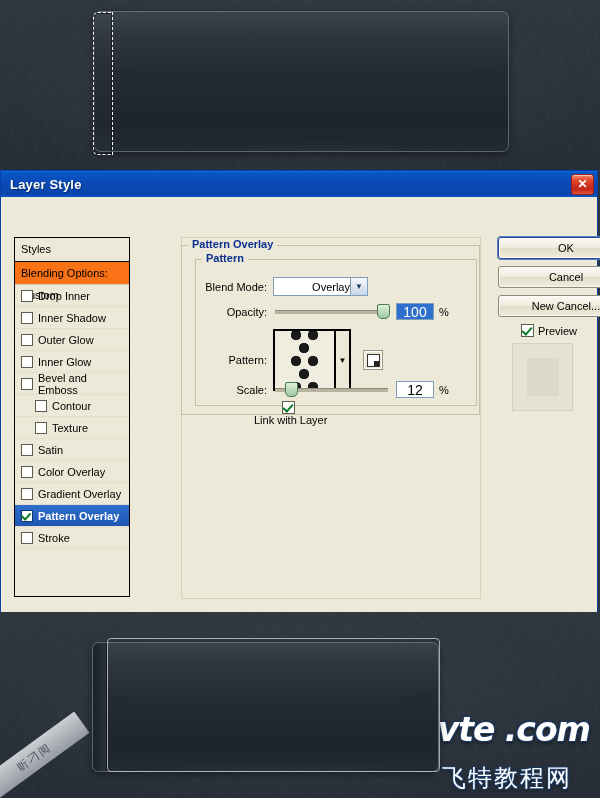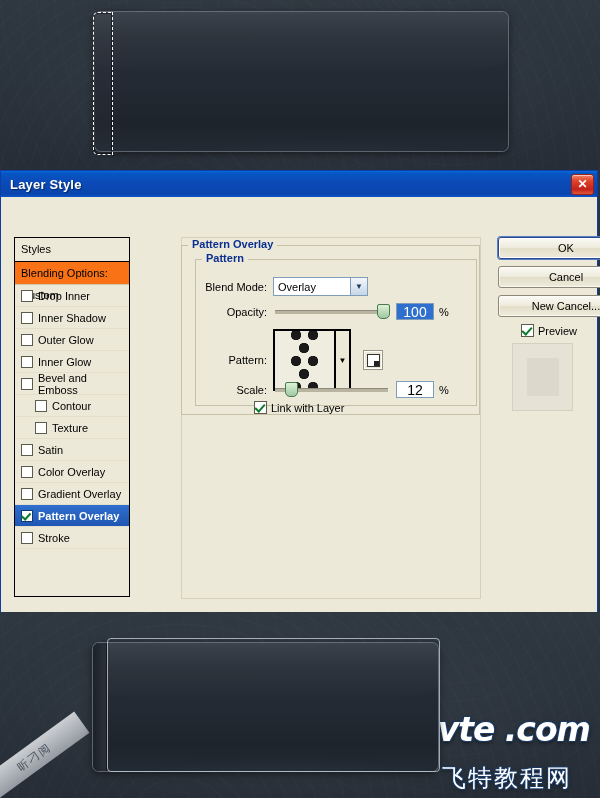--- a/index.html
+++ b/index.html
@@ -395,21 +395,21 @@
       <div class="group" id="grp-outer">
         <span class="group-legend">Pattern Overlay</span>
       </div>
 
       <div class="group" id="grp-inner">
         <span class="group-legend">Pattern</span>
       </div>
 
       <div class="field-row" style="left:24px;top:40px;">
         <span class="lbl" style="width:62px;">Blend Mode:</span>
-        <div class="select" style="margin-left:6px;">
+        <div class="select" style="margin-left:6px;text-align:right;">
           <span class="val">Overlay</span>
           <span class="arrow">▼</span>
         </div>
       </div>
 
       <div class="field-row" style="left:24px;top:66px;">
         <span class="lbl" style="width:62px;">Opacity:</span>
         <div class="slider-track" style="margin-left:8px;">
           <div class="slider-thumb" id="opacity-thumb" style="left: 102px;"></div>
         </div>
@@ -433,21 +433,21 @@
 
       <div class="field-row" style="left:24px;top:144px;">
         <span class="lbl" style="width:62px;">Scale:</span>
         <div class="slider-track" style="margin-left:8px;">
           <div class="slider-thumb" id="scale-thumb" style="left: 10.24px;"></div>
         </div>
         <div class="numbox" style="margin-left:8px;">12</div>
         <span class="pct">%</span>
       </div>
 
-      <div class="chk-row" style="position:absolute;left:73px;top:164px;">
+      <div class="chk-row" style="position:absolute;left:73px;top:164px;flex-direction:column;">
         <span class="chk checked"></span>
         <span>Link with Layer</span>
       </div>
 
     </div>
 
     <div id="dialog-buttons">
       <div class="btn big-btn" id="ok-button">OK</div>
       <div class="btn big-btn">Cancel</div>
       <div class="btn big-btn">New Cancel...</div>

